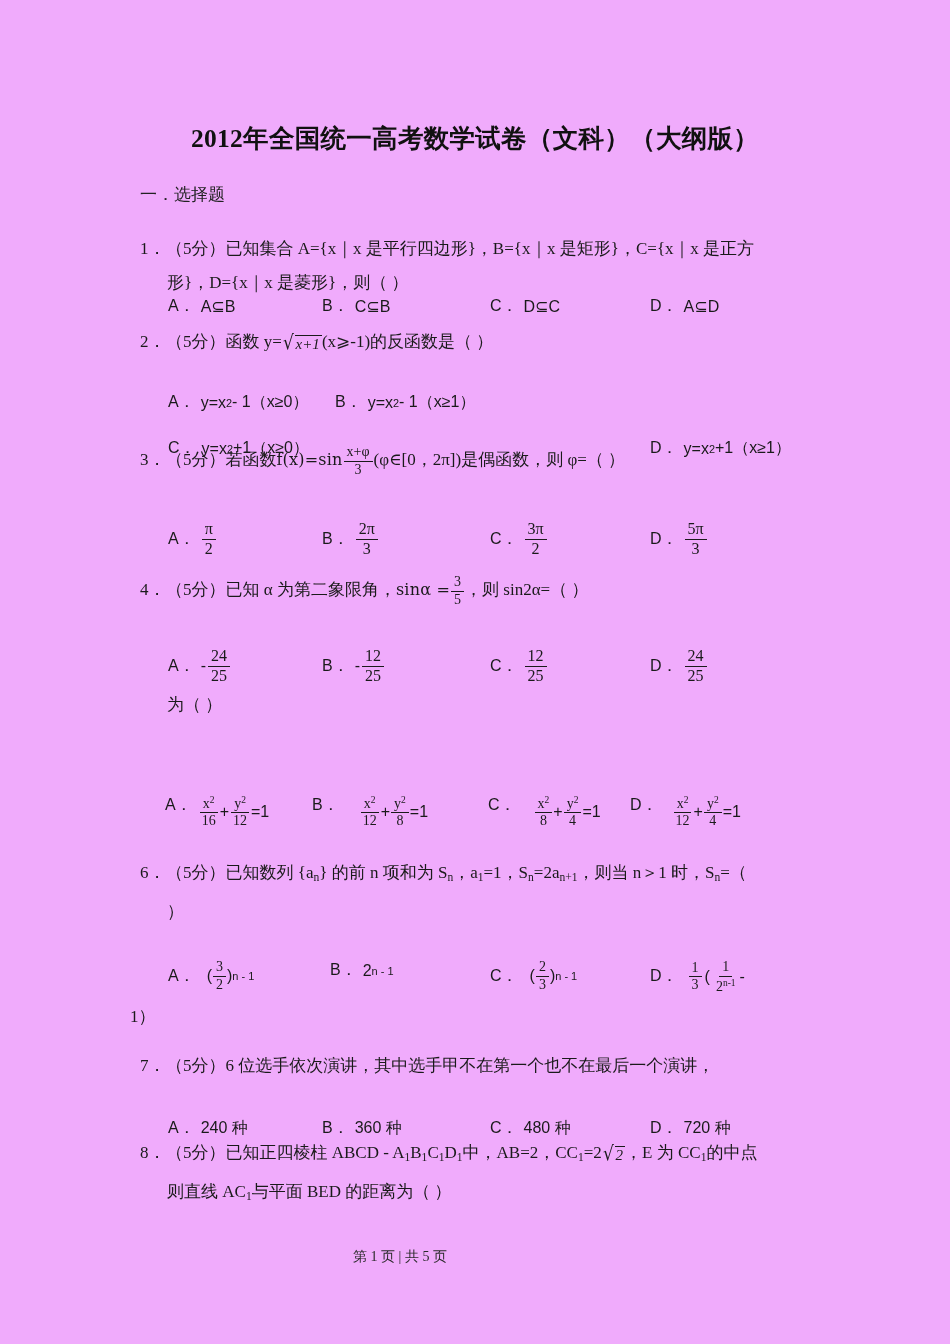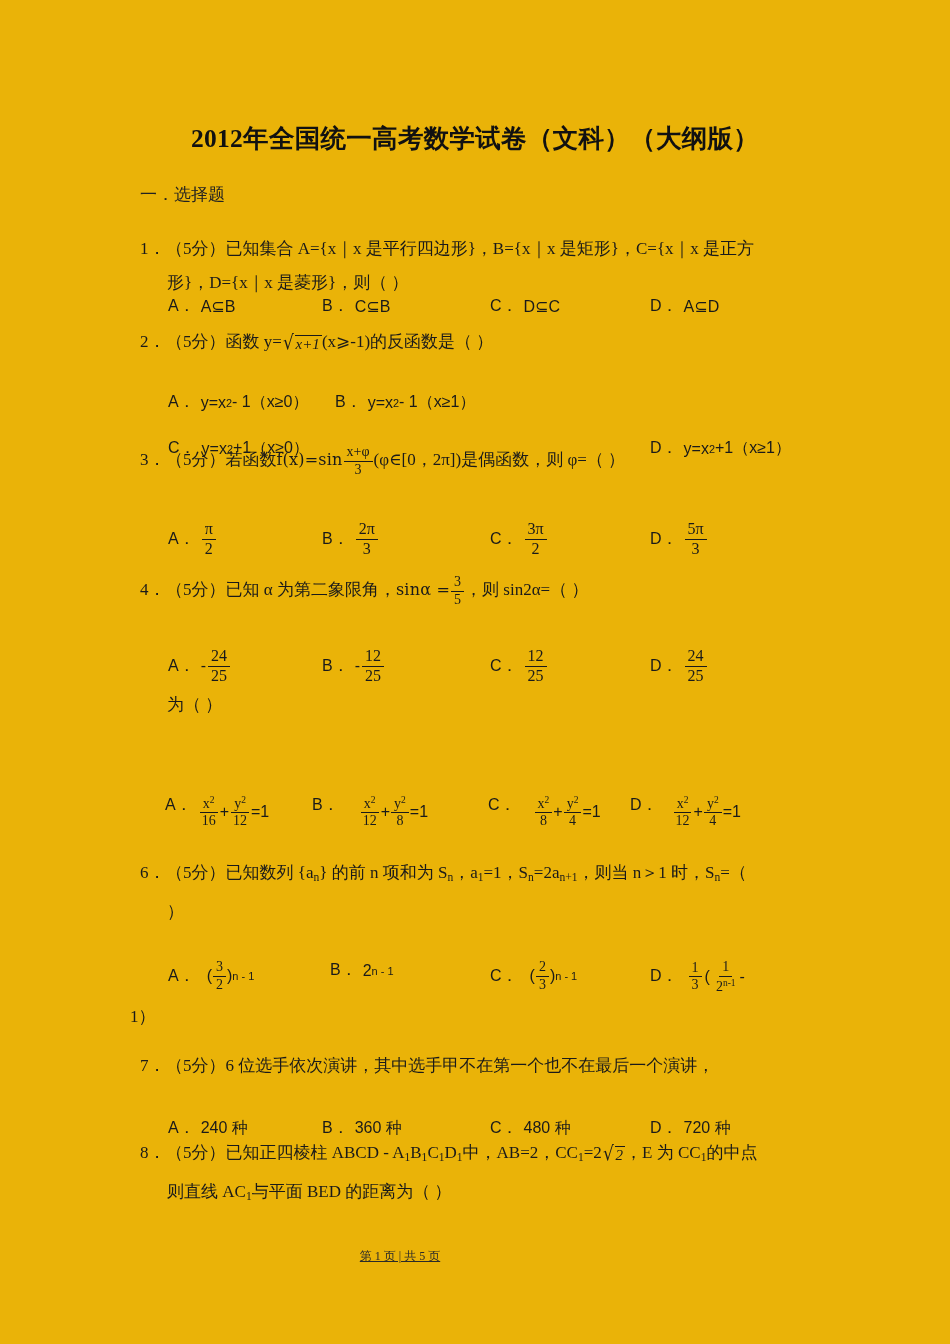--- a/index.html
+++ b/index.html
@@ -12,21 +12,21 @@
     height: 1344px;
     position: relative;
     font-family: "Liberation Sans", "DejaVu Sans", sans-serif;
     color: #1a1a1a;
     overflow: hidden;
   }
   .page {
     position: absolute;
     left: 0; top: 0;
     width: 950px; height: 1344px;
-    background: #eab308;
+    background: #f0abfc;
   }
 
   
   .doc-title {
     position: absolute;
     left: 0; top: 121px;
     width: 950px;
     text-align: center;
     font-family: "Liberation Serif", "DejaVu Serif", serif;
     font-size: 25.5px;
@@ -128,24 +128,23 @@
     font-style: italic;
   }
 
   
   .footer {
     position: absolute;
     left: 0; top: 1248px;
     width: 800px;
     text-align: center;
     font-family: "Liberation Serif", "DejaVu Serif", serif;
-    font-size: 12px;
+    font-size: 14px;
     color: #2a2a2a;
     white-space: nowrap;
-    text-decoration: underline;
   }
 </style>
 </head>
 <body>
 
 <div class="page">
 
   <div class="doc-title">2012年全国统一高考数学试卷（文科）（大纲版）</div>
 
   <div class="section-head" style="top:183px;">一．选择题</div>

